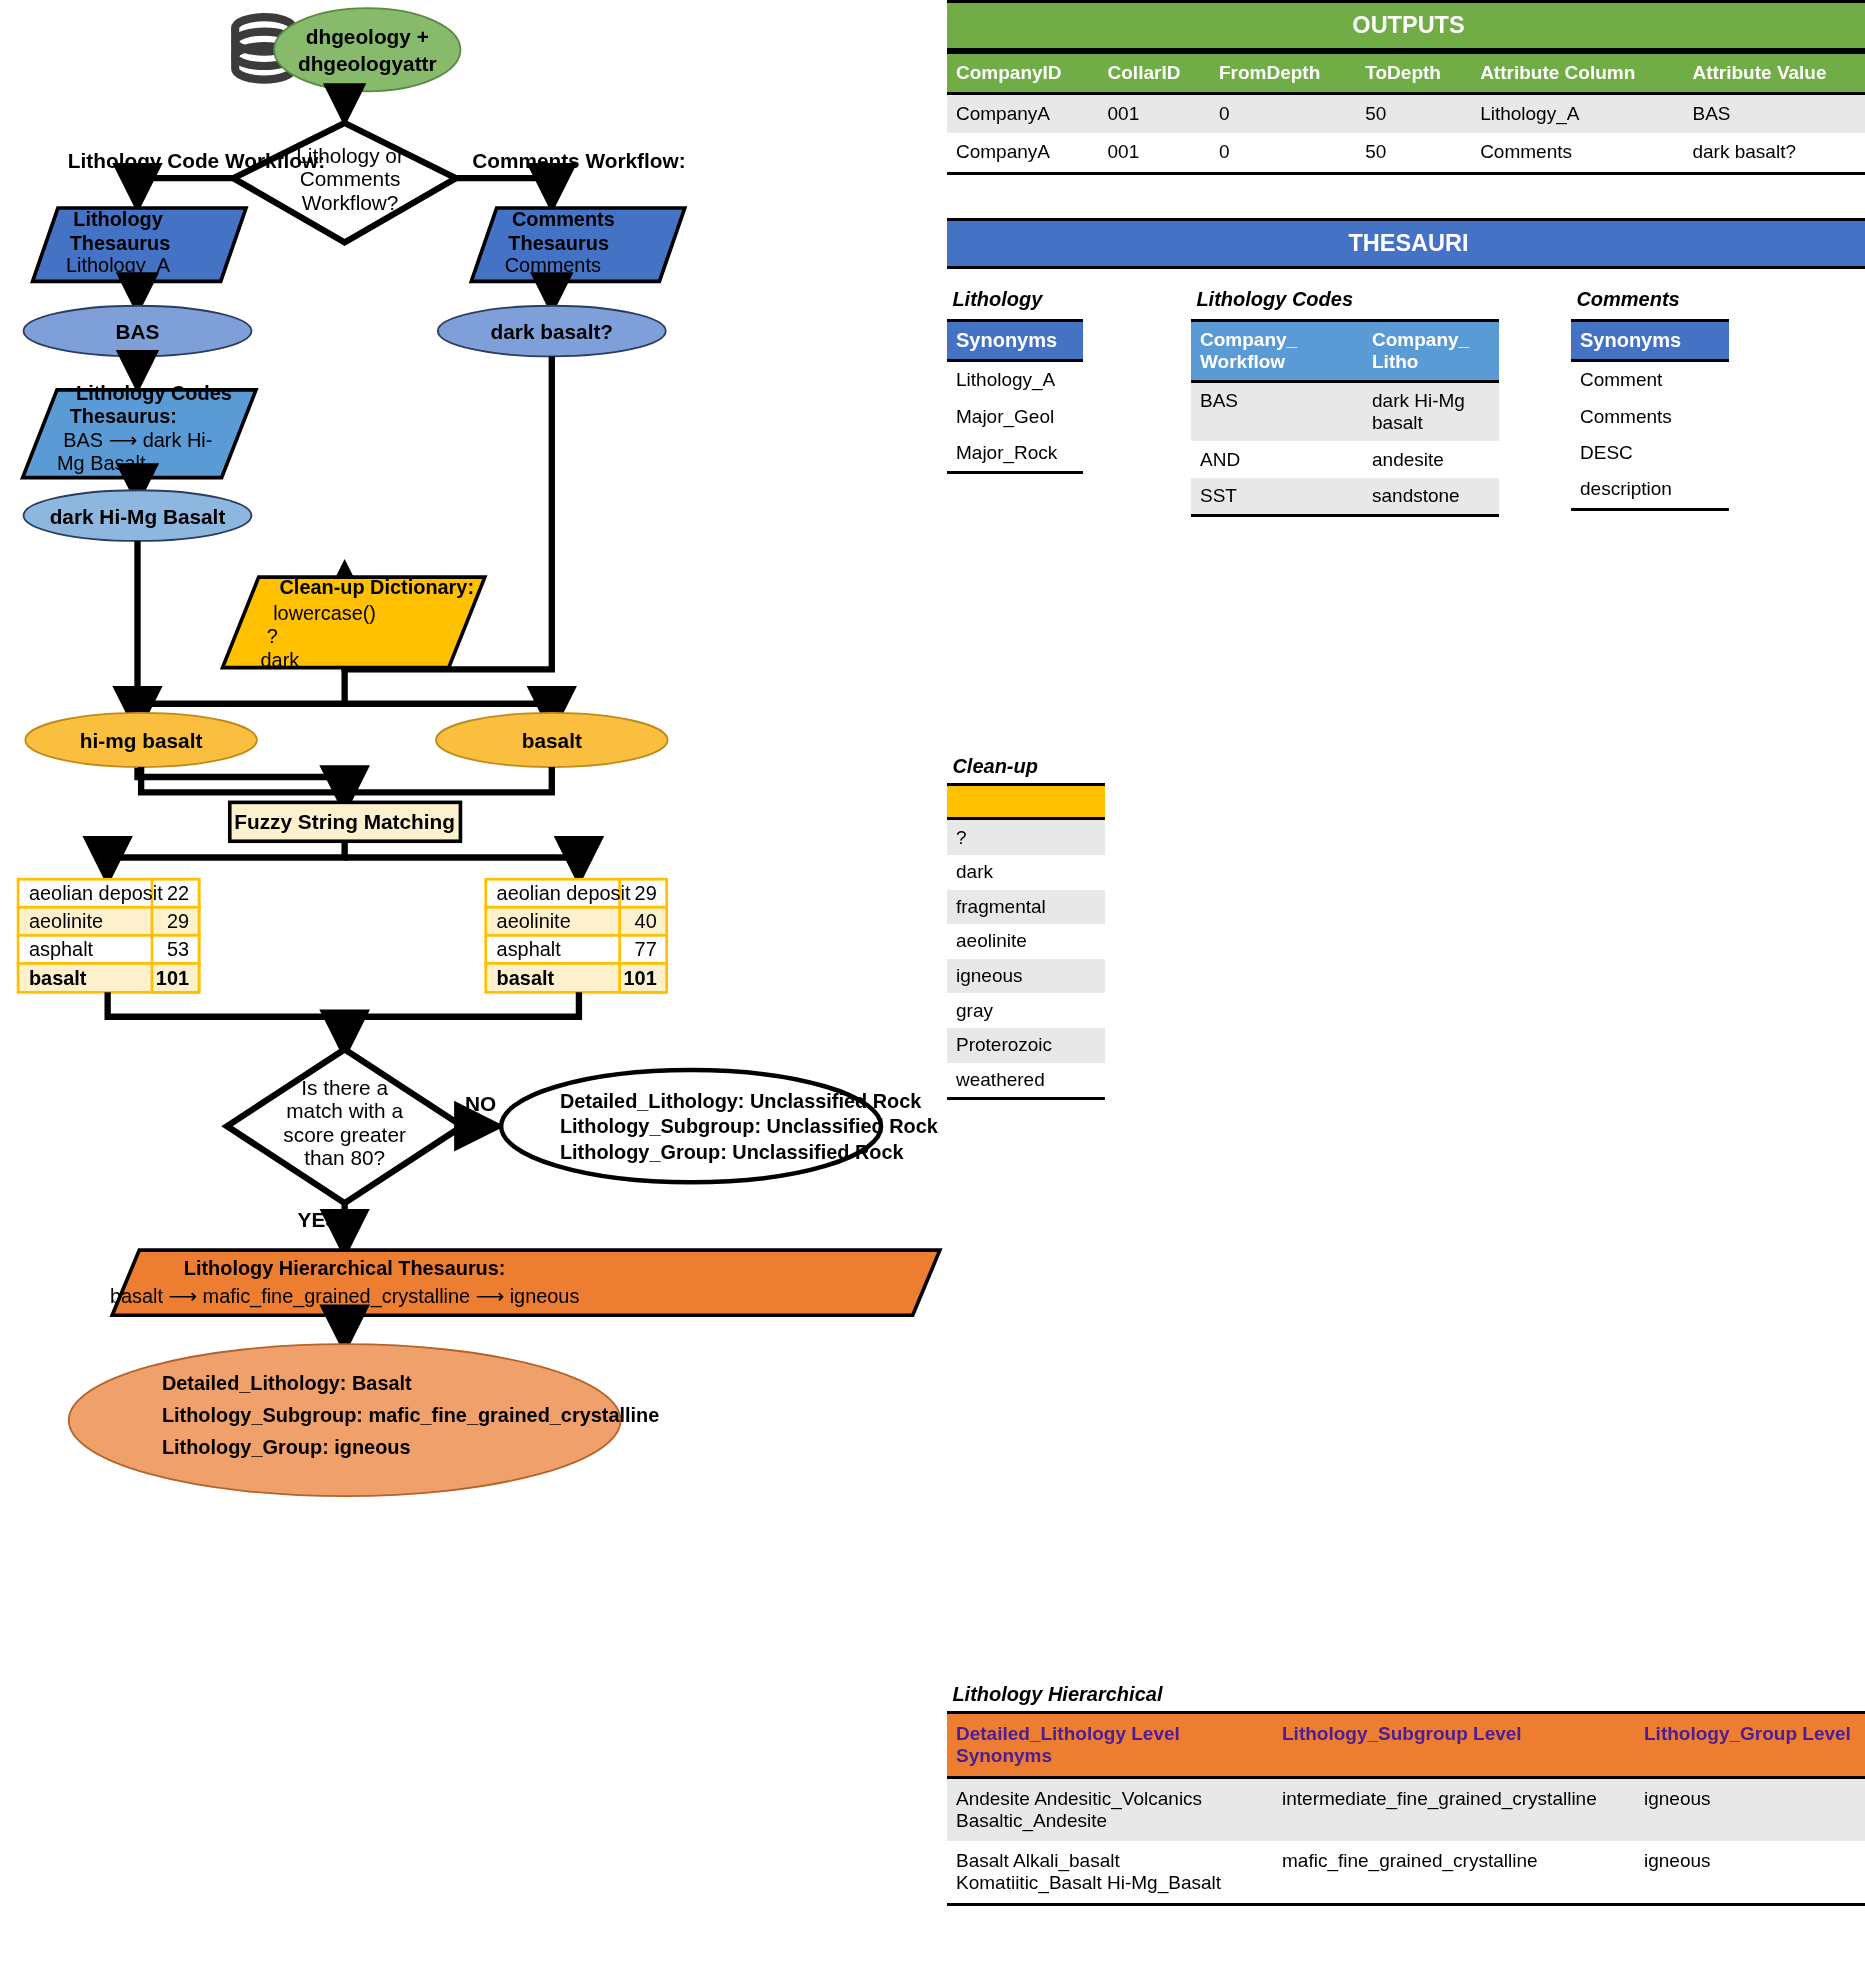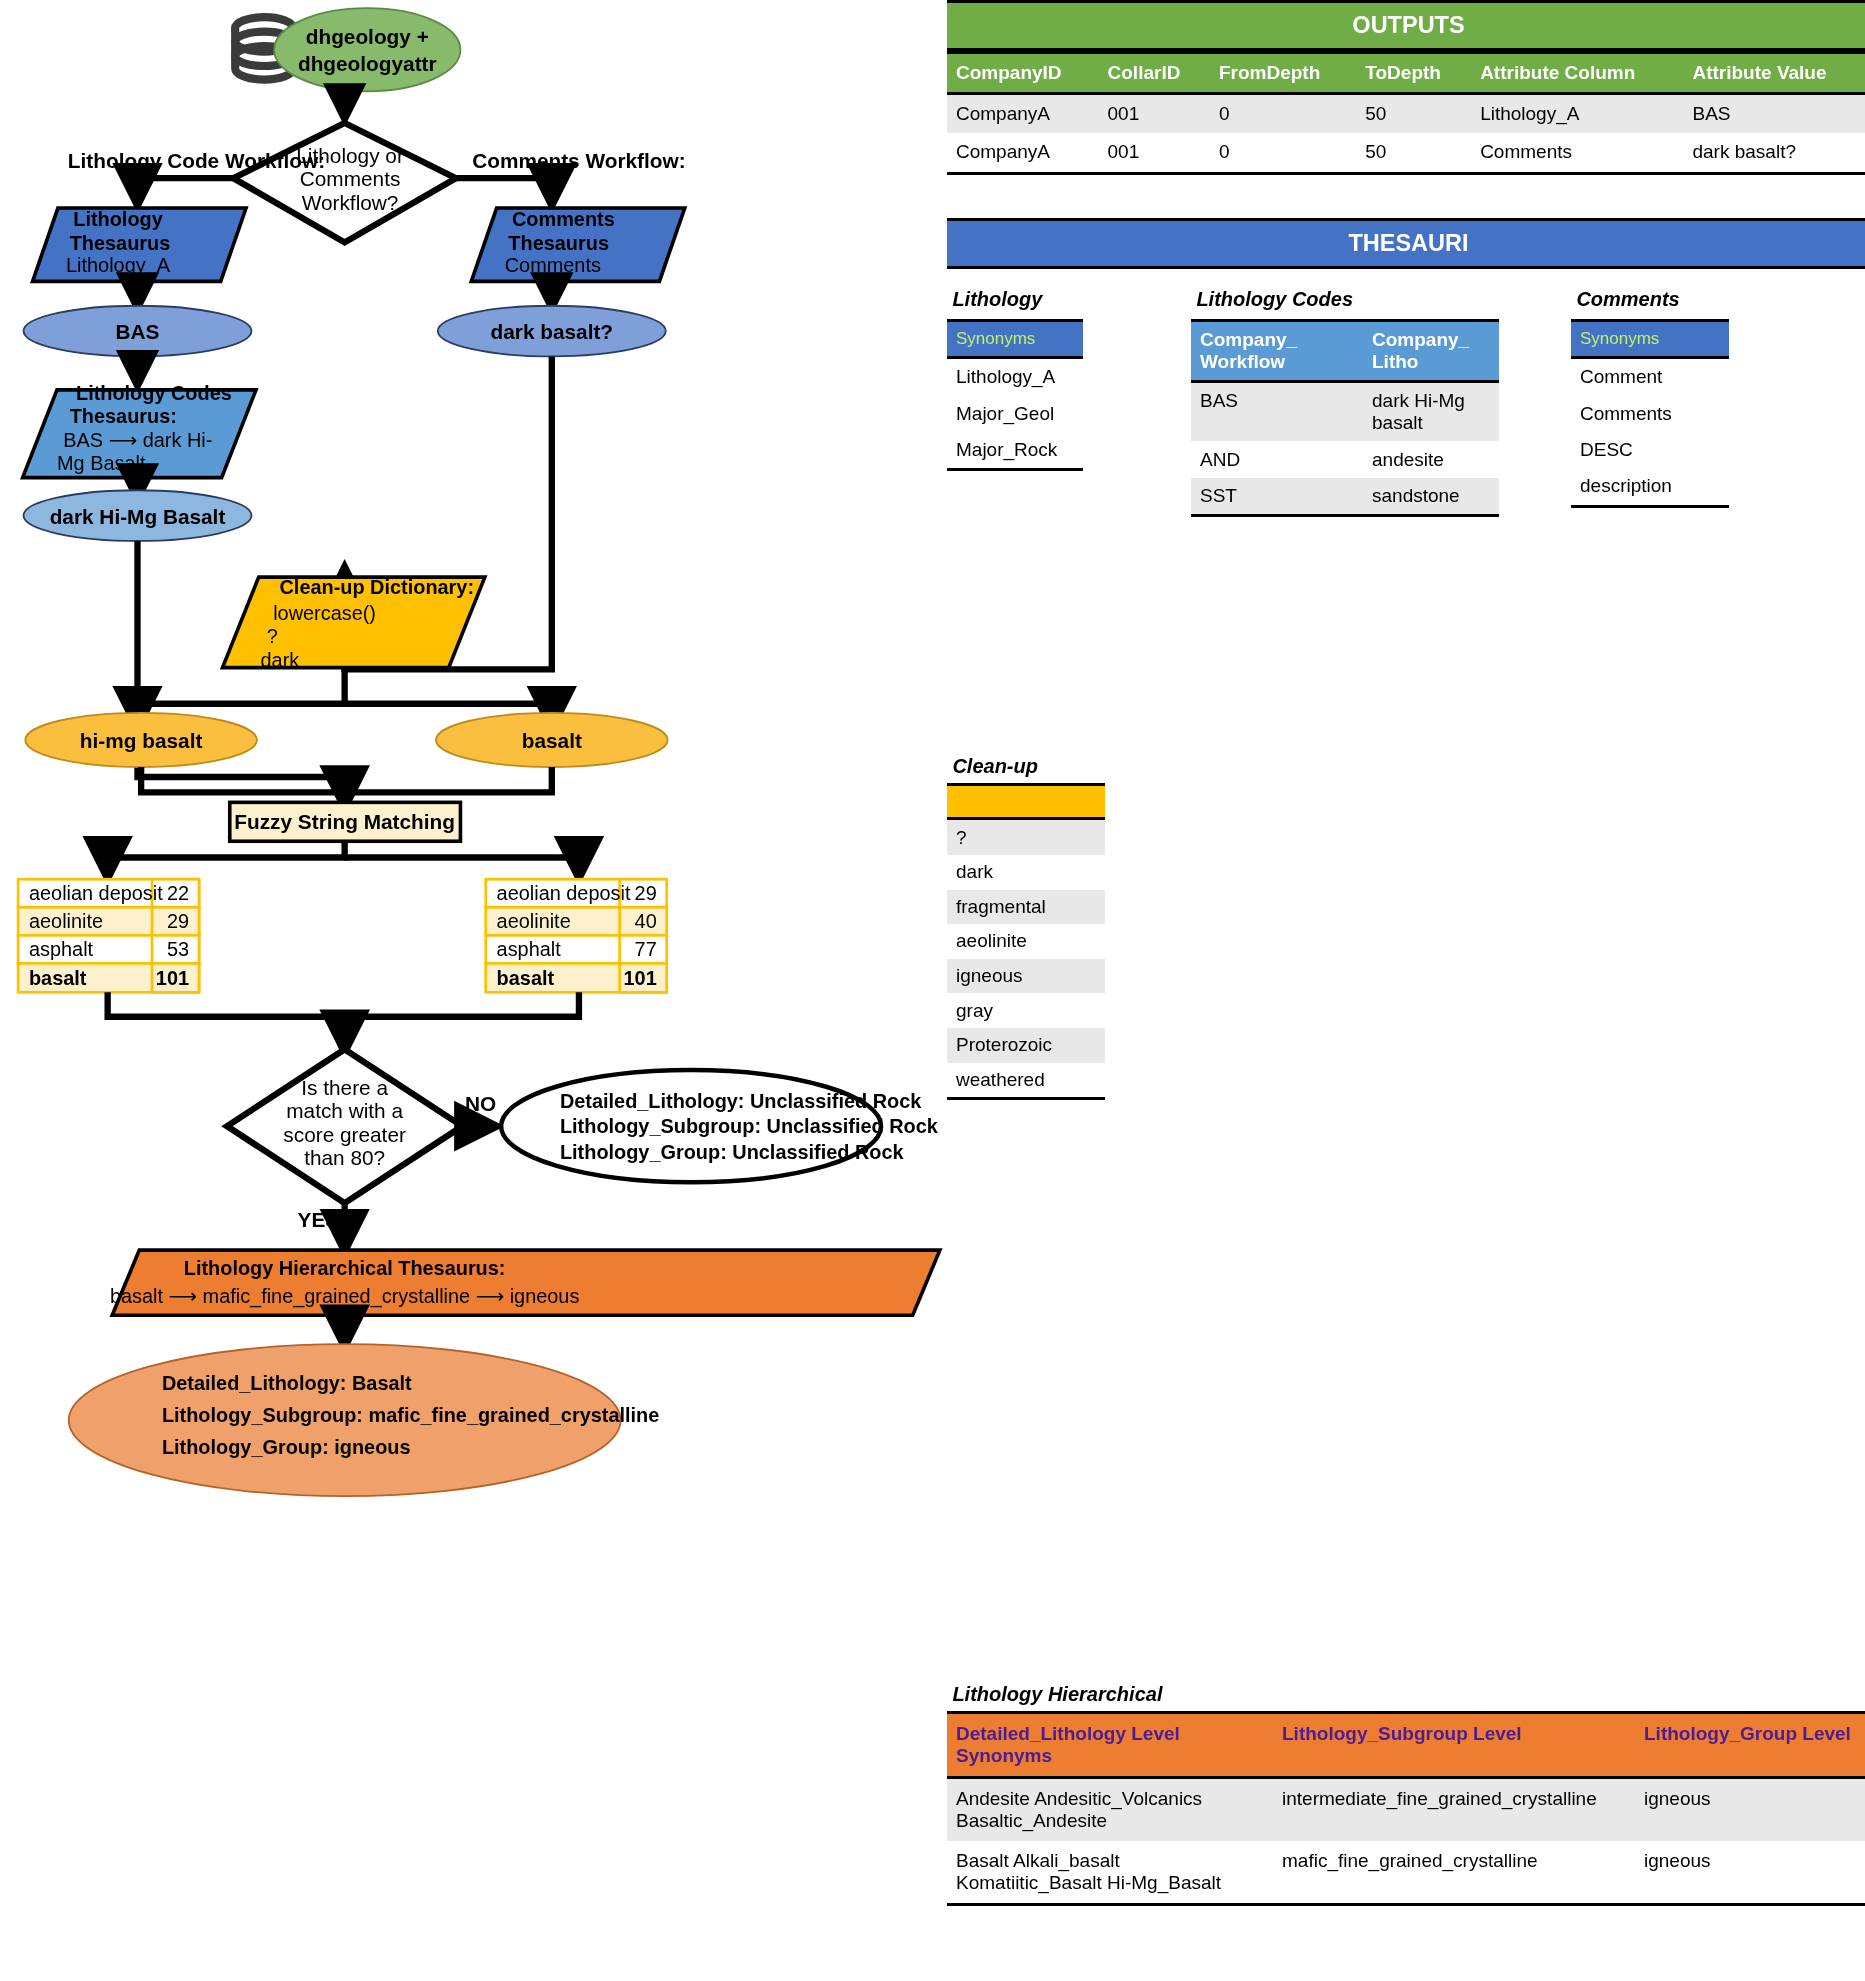--- a/index.html
+++ b/index.html
@@ -14,21 +14,21 @@
   .bar-blue{background:#4472c4;border-top:3.6px solid #000;border-bottom:3.6px solid #000;}
   .tbl-caption{font-size:20px;font-weight:bold;margin:12.7px 0 7.2px 5.4px;}
   .tbl-caption.ital{font-style:italic;}
   table{border-collapse:collapse;font-size:19px;}
   .outtbl{width:100%;border-top:3.6px solid #000;border-bottom:3.6px solid #000;}
   .outtbl th{background:#70ad47;color:#fff;text-align:left;padding:8.1px 9px;font-weight:bold;border-bottom:3.6px solid #000;}
   .outtbl td{padding:8.1px 9px;text-align:left;}
   .outtbl tr.alt td{background:#e8e8e8;}
 
   .minitbl{border-top:3.6px solid #000;border-bottom:3.6px solid #000;}
-  .minitbl .hd{background:#4472c4;color:#bef264;font-weight:normal;padding:7.2px 9px;border-bottom:3.6px solid #000;font-size:17px;}
+  .minitbl .hd{background:#4472c4;color:#ffffff;font-weight:bold;padding:7.2px 9px;border-bottom:3.6px solid #000;font-size:20px;}
   .minitbl .cell{padding:7.2px 9px;font-size:19px;}
 
   .codetbl{border-top:3.6px solid #000;border-bottom:3.6px solid #000;width:308px;}
   .codetbl th{background:#5b9bd5;color:#fff;text-align:left;padding:7.2px 9px;font-weight:bold;font-size:19px;border-bottom:3.6px solid #000;vertical-align:top;}
   .codetbl td{padding:7.2px 9px;font-size:19px;vertical-align:top;}
   .codetbl tr.alt td{background:#e8e8e8;}
 
   .cleantbl{border-top:3.6px solid #000;border-bottom:3.6px solid #000;width:158px;}
   .cleantbl .hd{background:#ffc000;height:31px;border-bottom:3.6px solid #000;}
   .cleantbl .cell{padding:6.3px 9px;font-size:19px;}

